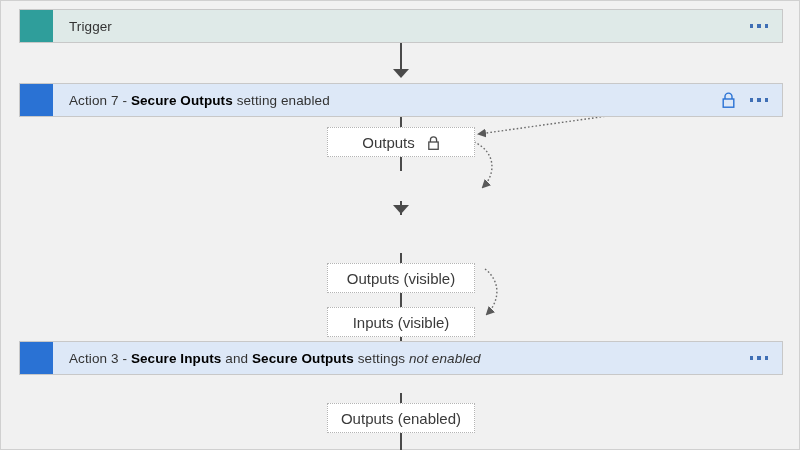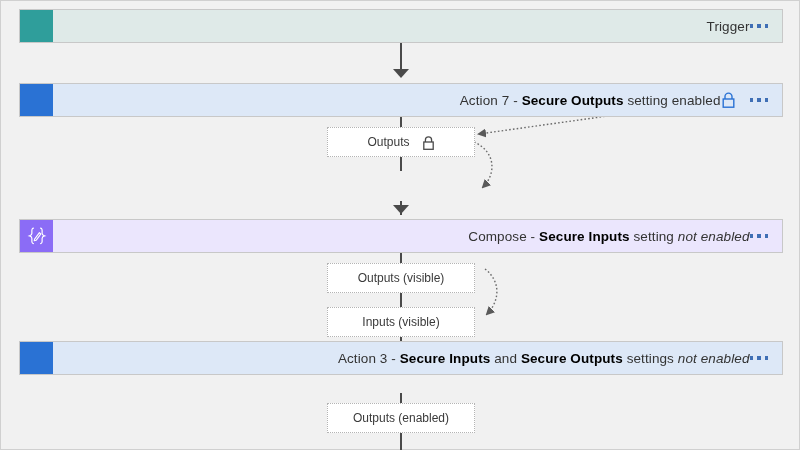--- a/index.html
+++ b/index.html
@@ -15,21 +15,21 @@
     box-sizing:border-box;
     border:1px solid #d0d0d0;
     background:#f1f1f1;
   }
   
   .card{
     position:absolute;
     left:18px; width:764px; height:34px;
     box-sizing:border-box;
     border:1px solid #c8c8c8;
-    display:flex; align-items:center;text-align:right;
+    display:flex; align-items:center;
   }
   .card .swatch{
     width:33px; height:100%;
     flex:0 0 33px;
     display:flex; align-items:center; justify-content:center;
     color:#fff; font-size:13px;
   }
   .card .card-title{
     flex:1 1 auto;
     padding-left:16px;
@@ -62,21 +62,21 @@
   .card.compose .swatch{background:#8b6cf6;}
 
   
   .iobox{
     position:absolute;
     left:326px; width:148px; height:30px;
     box-sizing:border-box;
     background:#ffffff;
     border:1px dotted #b4b4b4;
     display:flex;align-items:center;justify-content:center;
-    font-size:12px;color:#3a3a3a;
+    font-size:15px;color:#3a3a3a;
     gap:12px;
     white-space:nowrap;
   }
   .iobox .lock-inline{line-height:0;position:relative;top:1px;}
 
   
   .seg{
     position:absolute;
     left:399px; width:2px;
     background:#4a4a4a;
@@ -158,39 +158,20 @@
       </svg>
     </span>
   </div>
 
   <div class="seg" style="top:156px;height:14px"></div>
 
 
   <div class="seg" style="top:200px;height:14px"></div>
   <div class="arrowhead" style="top:204px"></div>
 
-  <div class="card compose" style="top:218px">
-    <div class="swatch">
-      <svg width="22" height="18" viewBox="0 0 22 18" xmlns="http://www.w3.org/2000/svg">
-        <path d="M7.4,1.2 C5.4,1.2 5.9,4.4 5.9,6.2 C5.9,7.9 4.6,8.6 3.6,8.9 C4.6,9.2 5.9,9.9 5.9,11.6 C5.9,13.4 5.4,16.6 7.4,16.6" fill="none" stroke="#ffffff" stroke-width="1.2" stroke-linecap="round"></path>
-        <path d="M14.6,1.2 C16.6,1.2 16.1,4.4 16.1,6.2 C16.1,7.9 17.4,8.6 18.4,8.9 C17.4,9.2 16.1,9.9 16.1,11.6 C16.1,13.4 16.6,16.6 14.6,16.6" fill="none" stroke="#ffffff" stroke-width="1.2" stroke-linecap="round"></path>
-        <path d="M8.6,12.1 L13.4,5.7 L14.9,6.9 L10.1,13.3 L8.2,13.8 Z" fill="none" stroke="#ffffff" stroke-width="1.1" stroke-linejoin="round"></path>
-      </svg>
-    </div>
-    <div class="card-title">
-      <span>Compose - </span><b>Secure Inputs</b><span> setting </span><i>not enabled</i>
-    </div>
-    <div class="right-zone">
-      <div class="ellipsis">
-        <span></span>
-          <span></span>
-          <span></span>
-      </div>
-    </div>
-  </div>
 
   <div class="seg" style="top:252px;height:10px"></div>
 
   <div class="iobox" style="top:262px">
     <span>Outputs (visible)</span>
   </div>
 
   <div class="seg" style="top:292px;height:14px"></div>
 
   <div class="iobox" style="top:306px">

